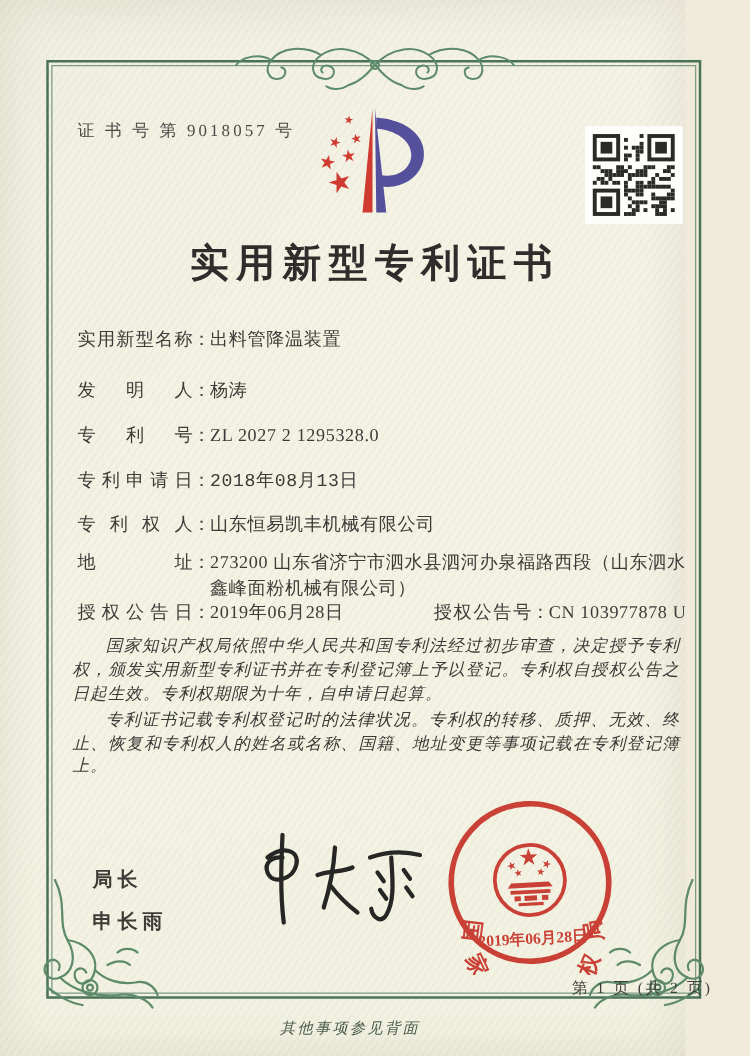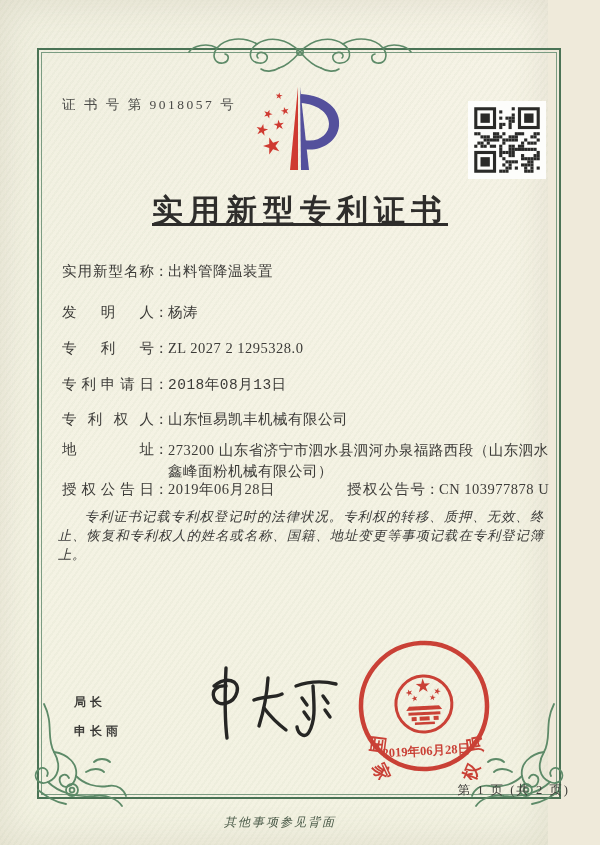--- a/index.html
+++ b/index.html
@@ -33,21 +33,21 @@
   .cert-no {
     position:absolute; left:62px; top:96px;
     font-size:13.5px; letter-spacing:2.5px; color:#4b4b48;
   }
   .logo { position:absolute; left:243px; top:82px; }
   .qr   { position:absolute; left:468px; top:101px; background:#fdfdfb; }
 
   .title {
     position:absolute; left:0; top:190px; width:600px;
     text-align:center; font-size:31px; font-weight:700;
-    letter-spacing:6px; color:#2e2d2b;text-decoration:underline;
+    letter-spacing:6px; color:#2e2d2b;
   }
 
   .fields { position:absolute; left:62px; top:0; width:492px; font-size:14.5px; color:#3c3b38; }
   .frow { position:absolute; left:0; white-space:nowrap; }
   .frow .flabel {
     display:inline-block; width:92px; vertical-align:top;
     text-align:justify; text-align-last:justify;
   }
   .frow .colon { display:inline-block; width:14px; }
   .frow .fvalue { letter-spacing:0.5px; }
@@ -61,21 +61,21 @@
   .paras {
     position:absolute; left:58px; top:508px; width:486px;
     font-size:13.3px; line-height:1.42; color:#3a3a38;
     font-style:italic; letter-spacing:0.8px; text-align:justify;
   }
   .paras p { text-indent:2em; margin-bottom:2px; }
 
   .signer {
     position:absolute; left:74px; top:694px;
     font-family:"Liberation Sans","DejaVu Sans",sans-serif;
-    font-size:12px; font-weight:600; color:#3d3c39; letter-spacing:4px;
+    font-size:16px; font-weight:600; color:#3d3c39; letter-spacing:4px;
   }
   .signer div { margin-bottom:12px; }
   .signature { position:absolute; left:196px; top:662px; }
 
   .seal {
     position:absolute; left:352px; top:632px;
     mix-blend-mode:multiply; opacity:0.92;
   }
   .page-info {
     position:absolute; left:0; top:782px; width:570px;
@@ -308,20 +308,21 @@
     </div>
     <div class="frow r7">
       <span class="flabel">授权公告日</span><span class="colon">：</span><span class="fvalue">2019年06月28日</span>
       <span class="pair2">
         <span class="flabel">授权公告号</span><span class="colon">：</span><span class="fvalue">CN 103977878 U</span>
       </span>
     </div>
   </div>
 
   <div class="paras">
+    <p>国家知识产权局依照中华人民共和国专利法经过初步审查，决定授予专利权，颁发实用新型专利证书并在专利登记簿上予以登记。专利权自授权公告之日起生效。专利权期限为十年，自申请日起算。</p>
     <p>专利证书记载专利权登记时的法律状况。专利权的转移、质押、无效、终止、恢复和专利权人的姓名或名称、国籍、地址变更等事项记载在专利登记簿上。</p>
   </div>
 
   <div class="signer">
     <div>局长</div>
     <div>申长雨</div>
   </div>
 
   <svg class="signature deco" width="150" height="84" viewBox="0 0 150 84">
     <g fill="none" stroke="#262624" stroke-width="3.4" stroke-linecap="round" stroke-linejoin="round">

